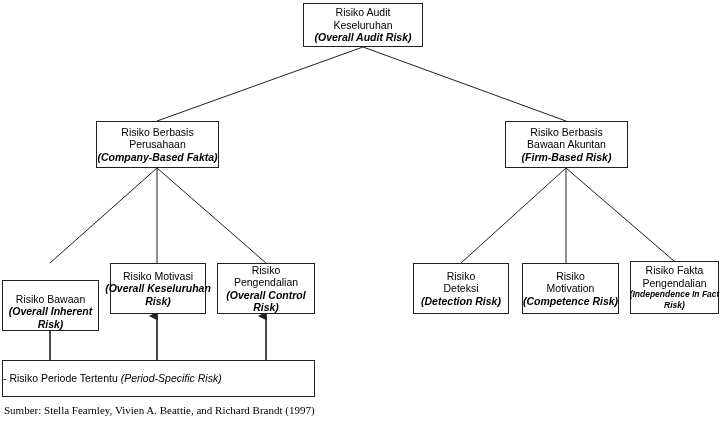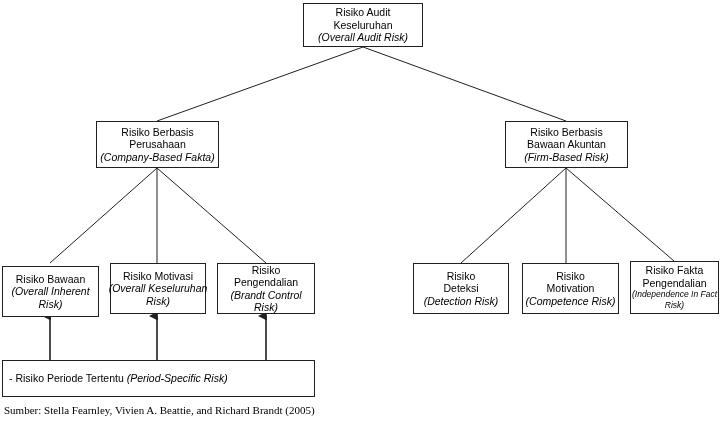--- a/index.html
+++ b/index.html
@@ -38,50 +38,50 @@
     font-size: 10.5px;
     line-height: 12.4px;
     z-index: 2;
   }
   .node .ln {
     display: block;
     white-space: nowrap;
   }
   .node .it {
     font-style: italic;
+    font-weight: bold;
   }
   .node.small-it .it {
     font-size: 8.5px;
     line-height: 11px;
   }
   
   #node-root        { left: 303px; top: 3px;   width: 120px; height: 44px; }
   #node-company     { left: 96px;  top: 121px; width: 123px; height: 47px; }
   #node-firm        { left: 505px; top: 121px; width: 123px; height: 47px; }
-  #node-inherent    { left: 2px;   top: 266px; width: 97px;  height: 51px; }
+  #node-inherent    { left: 2px;   top: 280px; width: 97px;  height: 51px; justify-content: flex-end; }
   #node-motivation  { left: 110px; top: 263px; width: 96px;  height: 51px; }
   #node-control     { left: 217px; top: 263px; width: 98px;  height: 51px; }
   #node-detection   { left: 413px; top: 263px; width: 96px;  height: 51px; }
   #node-competence  { left: 522px; top: 263px; width: 97px;  height: 51px; }
   #node-independence{ left: 630px; top: 261px; width: 89px;  height: 53px; }
 
   #node-notes {
     position: absolute;
     left: 2px;
     top: 360px;
     width: 313px;
     height: 37px;
     box-sizing: border-box;
     border: 1px solid #231f20;
     background: #ffffff;
     display: flex;
     flex-direction: column;
     justify-content: center;
     align-items: flex-start;
-    padding-left: 6px;
     font-size: 10.5px;
     line-height: 15px;
     color: #000000;
     z-index: 2;
   }
   #node-notes .ln { white-space: nowrap; }
   #node-notes .it { font-style: italic; }
 
   #source-caption {
     position: absolute;
@@ -148,21 +148,21 @@
 
   <div class="node" id="node-motivation">
       <span class="ln">Risiko Motivasi</span>
       <span class="ln it">(Overall Keseluruhan</span>
       <span class="ln it">Risk)</span>
     </div>
 
   <div class="node" id="node-control">
       <span class="ln">Risiko</span>
       <span class="ln">Pengendalian</span>
-      <span class="ln it">(Brandt Control</span>
+      <span class="ln it">(Overall Control</span>
       <span class="ln it">Risk)</span>
     </div>
 
   <div class="node" id="node-detection">
       <span class="ln">Risiko</span>
       <span class="ln">Deteksi</span>
       <span class="ln it">(Detection Risk)</span>
     </div>
 
   <div class="node" id="node-competence">
@@ -175,15 +175,15 @@
       <span class="ln">Risiko Fakta</span>
       <span class="ln">Pengendalian</span>
       <span class="ln it">(Independence In Fact</span>
       <span class="ln it">Risk)</span>
     </div>
 
   <div id="node-notes">
       <div class="ln"><span>- Risiko Periode Tertentu </span><span class="it">(Period-Specific Risk)</span></div>
     </div>
 
-  <div id="source-caption">Sumber: Stella Fearnley, Vivien A. Beattie, and Richard Brandt (2005)</div>
+  <div id="source-caption">Sumber: Stella Fearnley, Vivien A. Beattie, and Richard Brandt (1997)</div>
 
 </div>
 
 </body></html>

